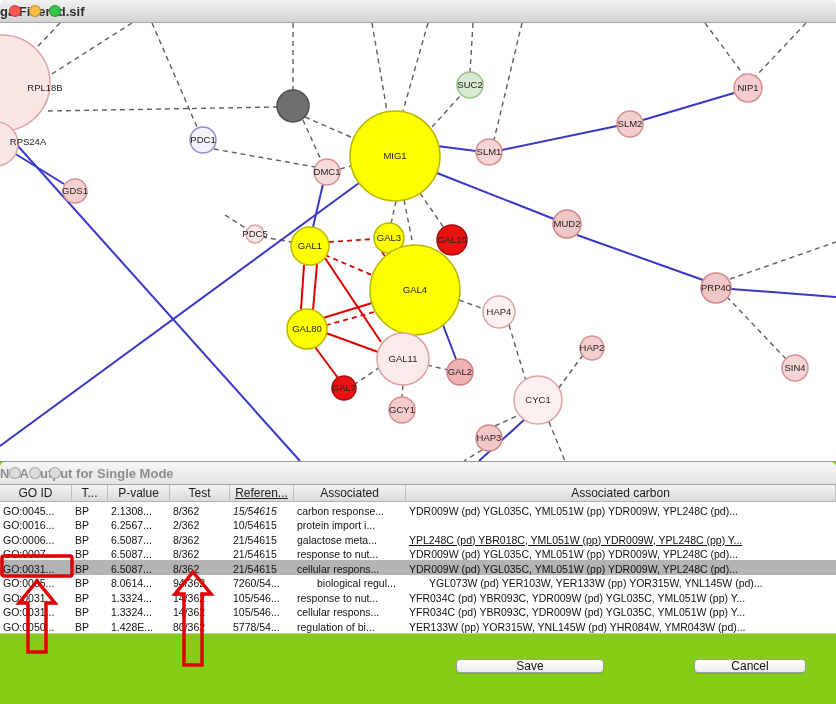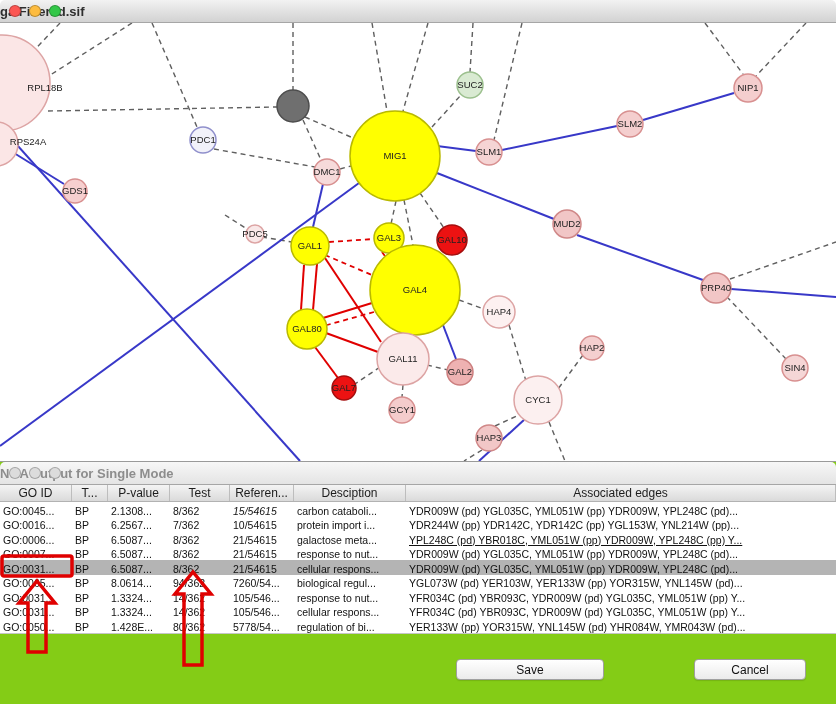--- a/index.html
+++ b/index.html
@@ -27,21 +27,21 @@
   #thead{display:flex;height:17px;background:linear-gradient(#f4f4f4,#dadada);
          border-bottom:1px solid #b2b2b2;box-sizing:border-box}
   .th{box-sizing:border-box;border-right:1px solid #bdbdbd;font-size:12px;color:#1d1d1d;
       text-align:center;line-height:16px;overflow:hidden;white-space:nowrap;flex:none}
   #tbody{background:#fff;height:131px;overflow:hidden;border-bottom:1px solid #c6c6c6}
   .tr{display:flex;height:14.5px;align-items:flex-end;background:#fff}
   .tr.selected{background:#b4b4b4}
   .td{box-sizing:border-box;padding:0 2px 0 3px;font-size:10.5px;color:#111;
       overflow:hidden;white-space:nowrap;flex:none}
   .button-row{position:absolute;top:197px;left:0;width:836px;height:22px}
-  .mac-button{position:absolute;height:21px;border:1px solid #a0a0a0;border-radius:4px;
+  .mac-button{position:absolute;height:14px;border:1px solid #a0a0a0;border-radius:4px;
               background:linear-gradient(#ffffff,#ebebeb);font-size:12px;color:#111;
               font-family:"Liberation Sans",sans-serif;display:flex;align-items:center;justify-content:center;
               box-shadow:0 1px 1px rgba(0,0,0,.12)}
   #save-btn{left:456px;width:148px}
   #cancel-btn{left:694px;width:112px}
   #annotations{position:absolute;top:0;left:0;width:836px;height:704px;pointer-events:none;z-index:50}
   .annot{fill:none;stroke-width:3.5px;stroke-linejoin:miter}
 </style>
 </head>
 <body>
@@ -231,42 +231,41 @@
       <div class="light bl" style="background: rgb(220, 220, 220);"></div>
       <div class="light bl" style="background: rgb(220, 220, 220);"></div>
     </div>
     <div class="title">NOA output for Single Mode</div>
   </div>
   <div id="thead">
       <div class="th" style="width: 72px;">GO ID</div>
       <div class="th" style="width: 36px;">T...</div>
       <div class="th" style="width: 62px;">P-value</div>
       <div class="th" style="width: 60px;">Test</div>
-      <div class="th" style="width: 64px;">Referen...</div>
-      <div class="th" style="width: 112px;">Desciption</div>
-      <div class="th" style="width: 430px;">Associated edges</div>
+      <div class="th" style="width: 64px; text-decoration: underline;">Referen...</div>
+      <div class="th" style="width: 112px;">Associated</div>
+      <div class="th" style="width: 430px;">Associated carbon</div>
     </div>
   <div id="tbody">
       <div class="tr">
         <div class="td" style="width: 72px;">GO:0045...</div>
         <div class="td" style="width: 36px;">BP</div>
         <div class="td" style="width: 62px;">2.1308...</div>
         <div class="td" style="width: 60px;">8/362</div>
         <div class="td" style="width: 64px; font-style: italic;">15/54615</div>
-        <div class="td" style="width: 112px;">carbon cataboli...</div>
+        <div class="td" style="width: 112px;">carbon response...</div>
         <div class="td" style="width: 430px;">YDR009W (pd) YGL035C, YML051W (pp) YDR009W, YPL248C (pd)...</div>
       </div>
       <div class="tr">
         <div class="td" style="width: 72px;">GO:0016...</div>
         <div class="td" style="width: 36px;">BP</div>
         <div class="td" style="width: 62px;">6.2567...</div>
-        <div class="td" style="width: 60px;">7/362</div>
+        <div class="td" style="width: 60px;">2/362</div>
         <div class="td" style="width: 64px;">10/54615</div>
         <div class="td" style="width: 112px;">protein import i...</div>
-        <div class="td" style="width: 430px;">YDR244W (pp) YDR142C, YDR142C (pp) YGL153W, YNL214W (pp)...</div>
       </div>
       <div class="tr">
         <div class="td" style="width: 72px;">GO:0006...</div>
         <div class="td" style="width: 36px;">BP</div>
         <div class="td" style="width: 62px;">6.5087...</div>
         <div class="td" style="width: 60px;">8/362</div>
         <div class="td" style="width: 64px;">21/54615</div>
         <div class="td" style="width: 112px;">galactose meta...</div>
         <div class="td" style="width: 430px; text-decoration: underline;">YPL248C (pd) YBR018C, YML051W (pp) YDR009W, YPL248C (pp) Y...</div>
       </div>
@@ -287,21 +286,21 @@
         <div class="td" style="width: 64px;">21/54615</div>
         <div class="td" style="width: 112px;">cellular respons...</div>
         <div class="td" style="width: 430px;">YDR009W (pd) YGL035C, YML051W (pp) YDR009W, YPL248C (pd)...</div>
       </div>
       <div class="tr">
         <div class="td" style="width: 72px;">GO:0065...</div>
         <div class="td" style="width: 36px;">BP</div>
         <div class="td" style="width: 62px;">8.0614...</div>
         <div class="td" style="width: 60px;">94/362</div>
         <div class="td" style="width: 64px;">7260/54...</div>
-        <div class="td" style="width: 112px;">biological regul...</div>
+        <div class="td" style="width: 112px; margin-left: 20px;">biological regul...</div>
         <div class="td" style="width: 430px;">YGL073W (pd) YER103W, YER133W (pp) YOR315W, YNL145W (pd)...</div>
       </div>
       <div class="tr">
         <div class="td" style="width: 72px;">GO:0031...</div>
         <div class="td" style="width: 36px;">BP</div>
         <div class="td" style="width: 62px;">1.3324...</div>
         <div class="td" style="width: 60px;">14/362</div>
         <div class="td" style="width: 64px;">105/546...</div>
         <div class="td" style="width: 112px;">response to nut...</div>
         <div class="td" style="width: 430px;">YFR034C (pd) YBR093C, YDR009W (pd) YGL035C, YML051W (pp) Y...</div>

